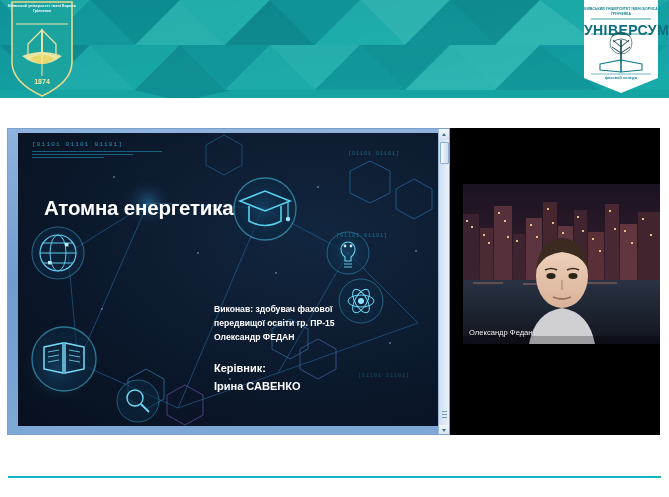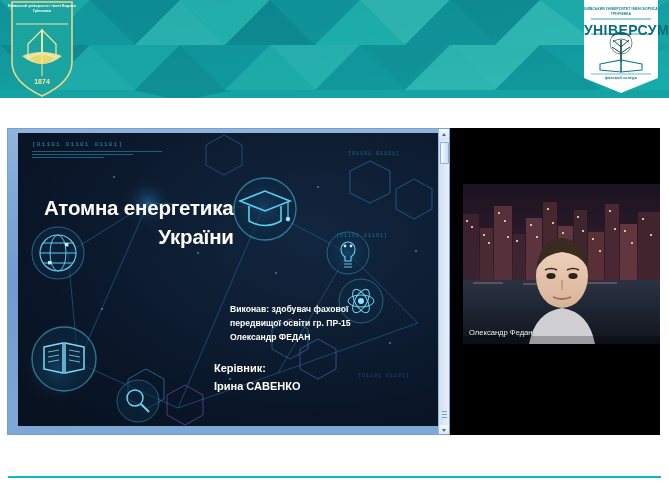--- a/index.html
+++ b/index.html
@@ -54,21 +54,21 @@
   .binary-r2{position:absolute;left:330px;top:18px;color:#1f87ab;font-size:5px;letter-spacing:1px;
      font-family:"Liberation Mono","DejaVu Sans Mono",monospace;opacity:.7;}
   .binary-r3{position:absolute;left:340px;top:240px;color:#1f6d90;font-size:5px;letter-spacing:1px;
      font-family:"Liberation Mono","DejaVu Sans Mono",monospace;opacity:.6;}
 
   .slide-title{position:absolute;left:26px;top:60px;width:268px;color:#fff;
      font-size:20.5px;font-weight:bold;line-height:1.42;letter-spacing:-.2px;}
   .slide-title .l2{display:block;text-align:center;padding-left:36px;}
 
   .slide-by{position:absolute;left:196px;top:170px;width:206px;color:#fff;
-     font-size:8.6px;font-weight:bold;line-height:1.62;margin-left:16px;}
+     font-size:8.6px;font-weight:bold;line-height:1.62;}
   .slide-sup{position:absolute;left:196px;top:227px;width:206px;color:#fff;
      font-size:11px;font-weight:bold;line-height:1.62;}
 
   
   .sb{position:absolute;right:0;top:0;width:11px;height:307px;
      background:linear-gradient(90deg,#cfe0f1,#e8f0f9);border-left:1px solid #9dbadb;box-sizing:border-box;}
   .sb .arw{position:absolute;left:0;width:11px;height:11px;background:linear-gradient(180deg,#f2f7fc,#d3e2f1);}
   .sb .arw.up{top:0;}
   .sb .arw.dn{bottom:0;}
   .sb .arw i{position:absolute;left:3px;top:4px;width:0;height:0;border-left:2.5px solid transparent;
@@ -286,21 +286,20 @@
             <div></div>
             <div></div>
             <div></div>
           </div>
         <div class="binary-r2">[01101 01101]</div>
         <div class="binary-r1">[01101 01101]</div>
         <div class="binary-r3">[01101 01101]</div>
 
         <div class="slide-title">
           <span>Атомна енергетика</span>
-          <span class="l2">України</span>
         </div>
 
         <div class="slide-by" style="white-space:pre-line">Виконав: здобувач фахової
 передвищої освіти гр. ПР-15
 Олександр ФЕДАН</div>
         <div class="slide-sup" style="white-space:pre-line">Керівник:
 Ірина САВЕНКО</div>
       </div>
 
       <div class="sb">

